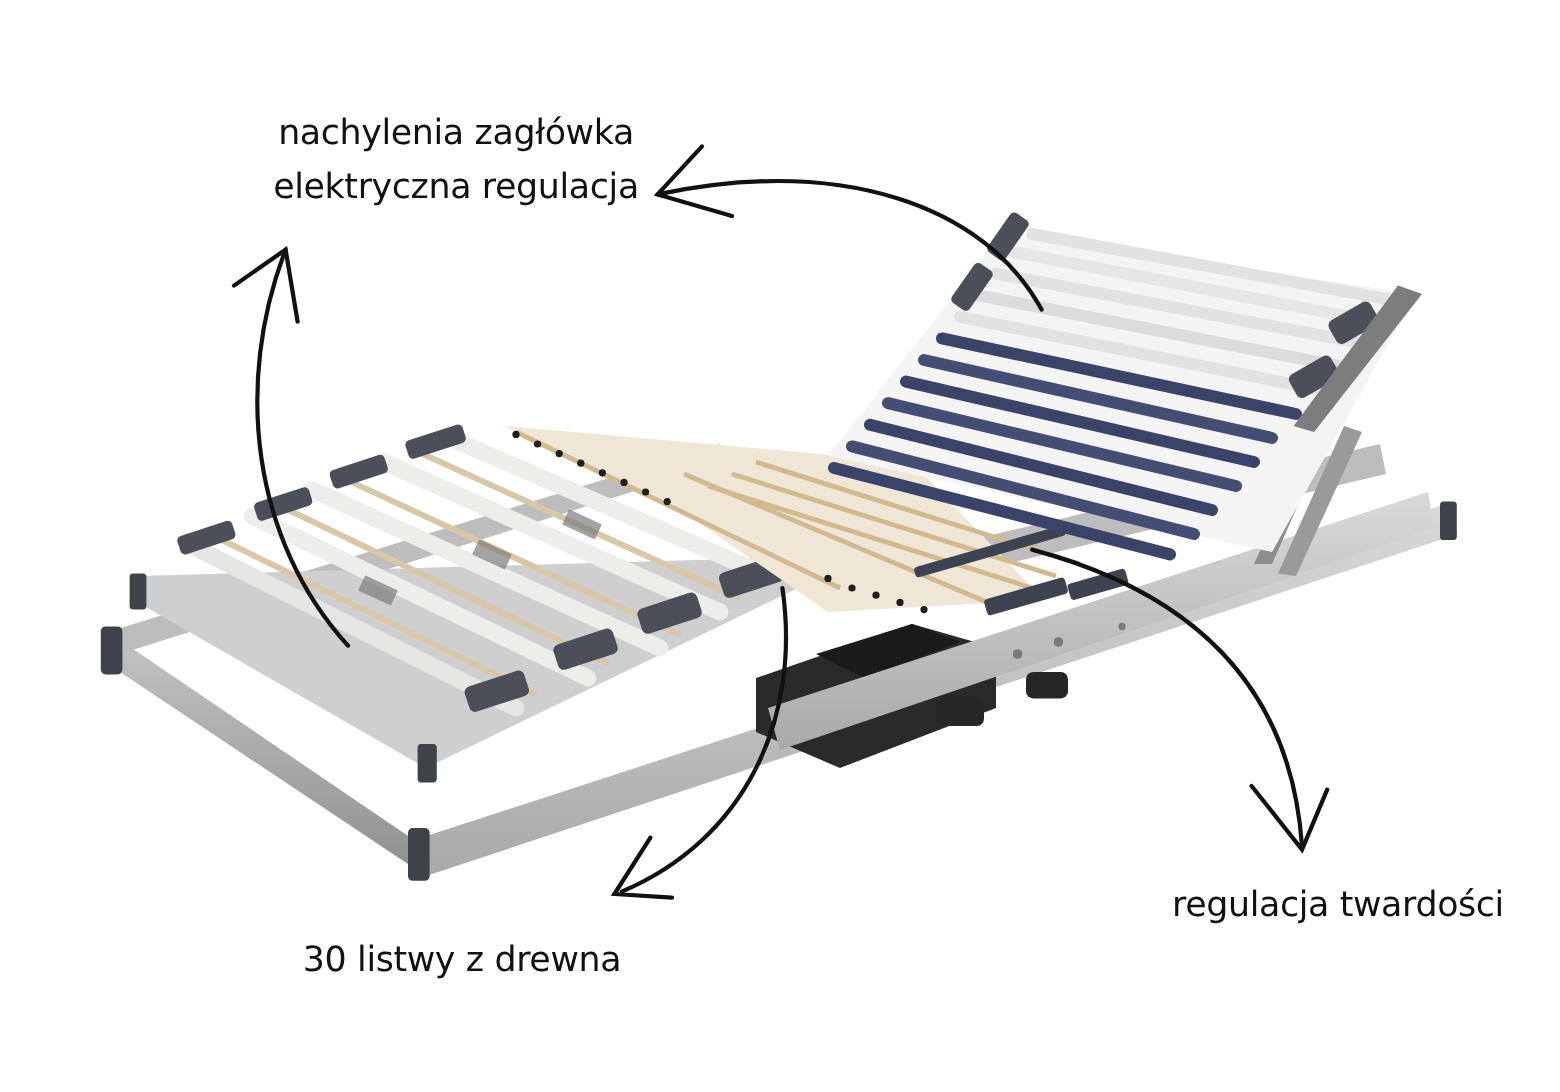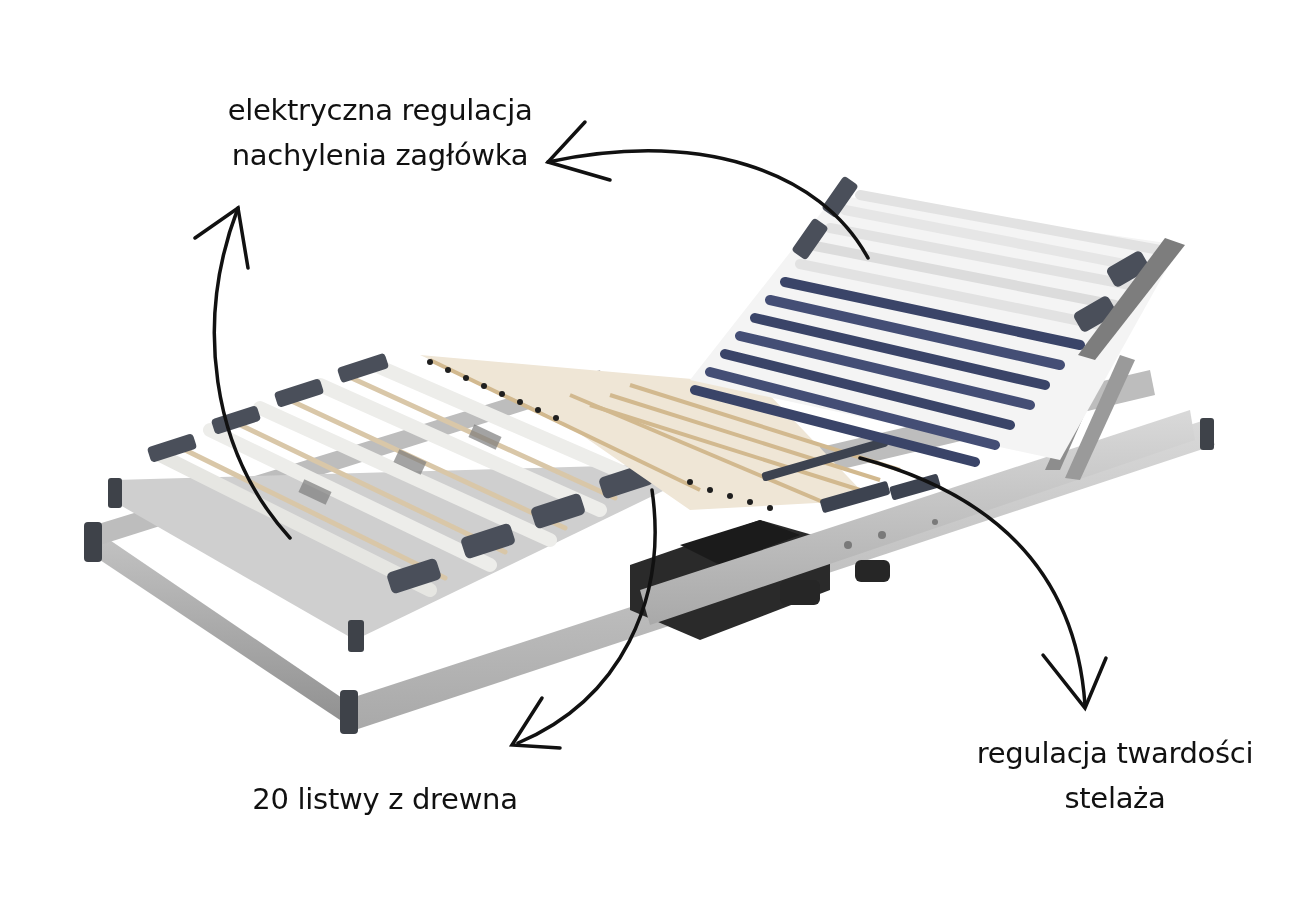--- a/index.html
+++ b/index.html
@@ -169,26 +169,25 @@
 
       <path d="M652,490 C668,600 620,700 518,743"></path>
       <path d="M542,698 L512,745 L560,748"></path>
 
       <path d="M860,458 C980,490 1075,560 1085,705"></path>
       <path d="M1043,655 L1085,708 L1106,658"></path>
     </g>
   </svg>
 
   <div id="lbl-tilt" class="label">
+    <span>nachylenia zagłówka</span>
     <span>elektryczna regulacja</span>
-    <span>nachylenia zagłówka</span>
   </div>
 
   <div id="lbl-slats" class="label">
-    <span>20 listwy z drewna</span>
+    <span>30 listwy z drewna</span>
   </div>
 
   <div id="lbl-firm" class="label">
     <span>regulacja twardości</span>
-    <span>stelaża</span>
   </div>
 
 </div>
 
 </body></html>

